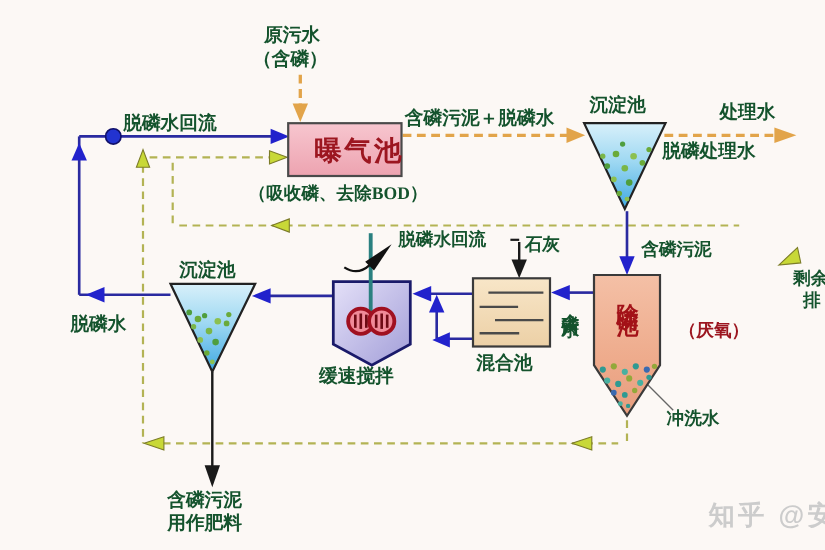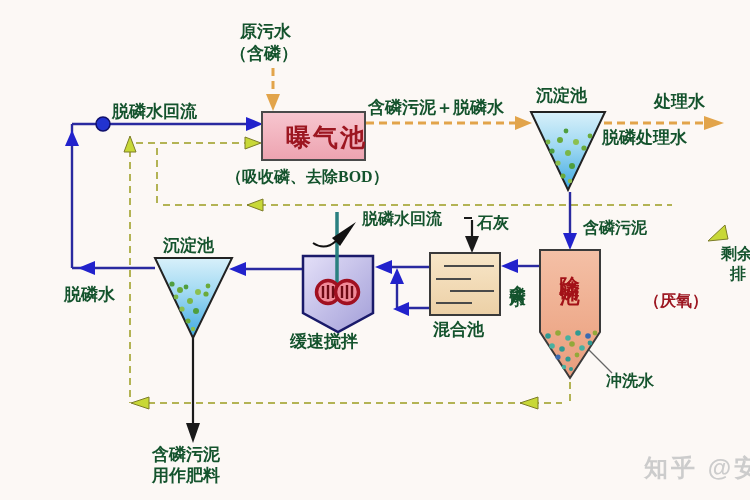--- a/index.html
+++ b/index.html
@@ -232,21 +232,21 @@
 
 <div class="lbl s15" style="left:362px;top:210px;">脱磷水回流</div>
 
 <div class="lbl s15" style="left:477px;top:214px;">石灰</div>
 
 <div class="lbl" style="left:433px;top:320px;">混合池</div>
 
 <div class="lbl vert s15" style="left:508px;top:272px;height:92px;">含磷污水</div>
 
 <div class="tanklabel-red" style="left:557px;top:260px;height:80px;">除磷池</div>
-<div class="lbl s15 red" style="left:600px;top:292px;padding-left:44px;">（厌氧）</div>
+<div class="lbl s15 red" style="left:573px;top:292px;padding-left:44px;">（厌氧）</div>
 
 <div class="lbl s15" style="left:606px;top:372px;">冲洗水</div>
 
 <div class="lbl" style="left:290px;top:332px;">缓速搅拌</div>
 
 <div class="lbl" style="left:163px;top:236px;">沉淀池</div>
 <div class="lbl" style="left:64px;top:285px;">脱磷水</div>
 
 
 <div class="lbl" style="left:152px;top:445px;">含磷污泥</div>

